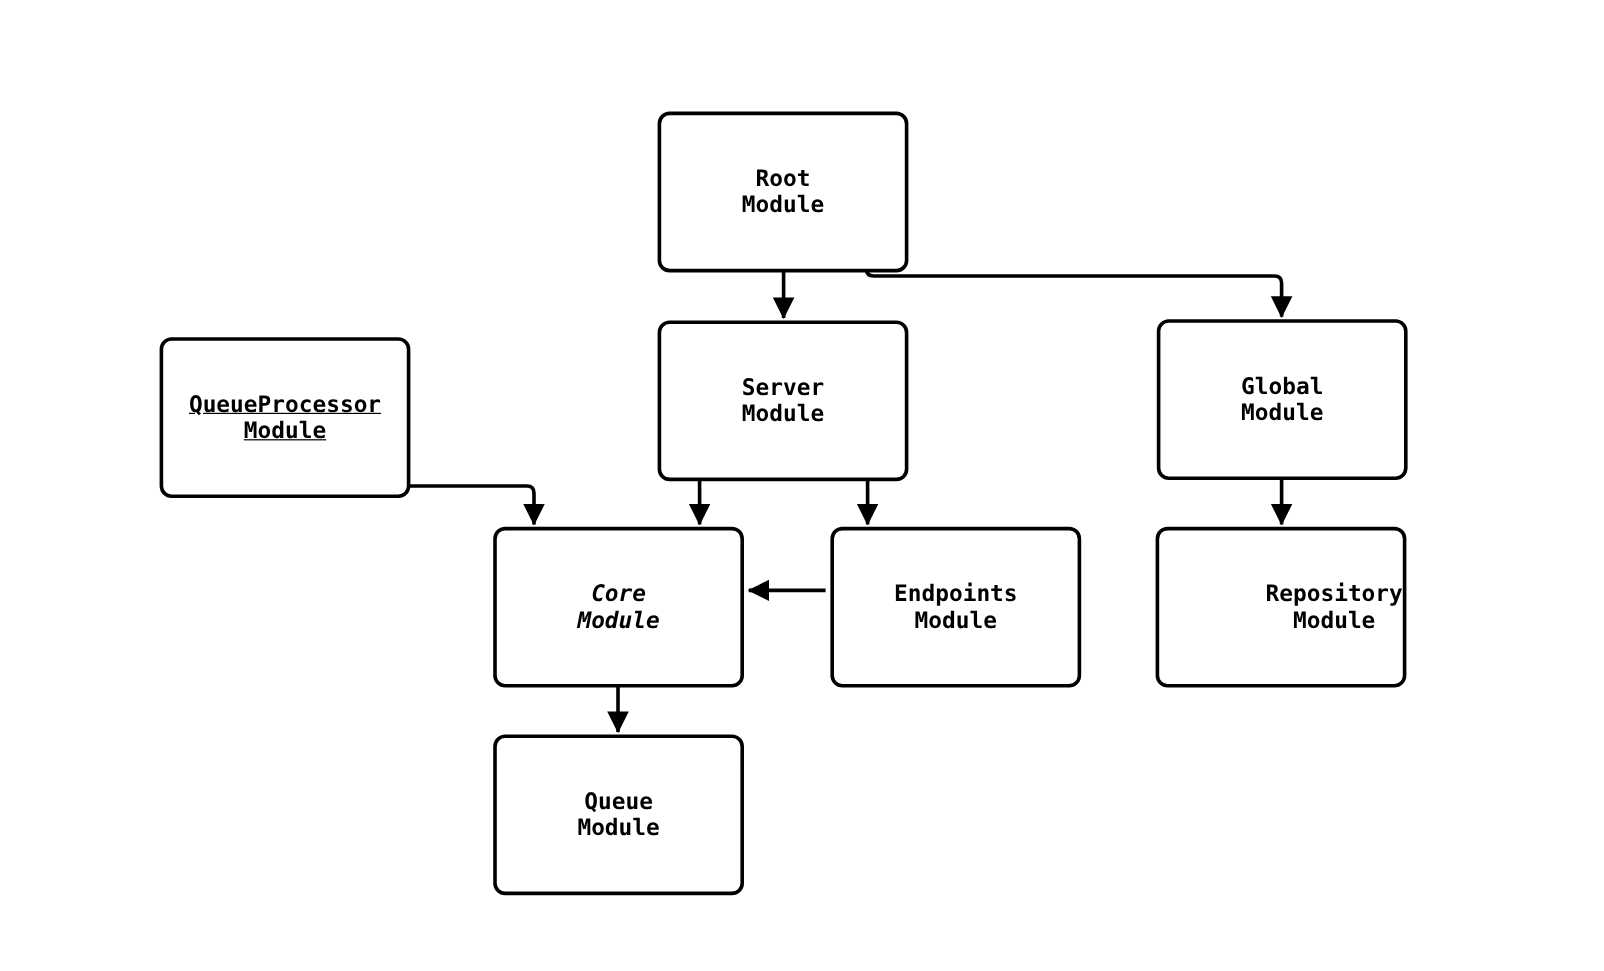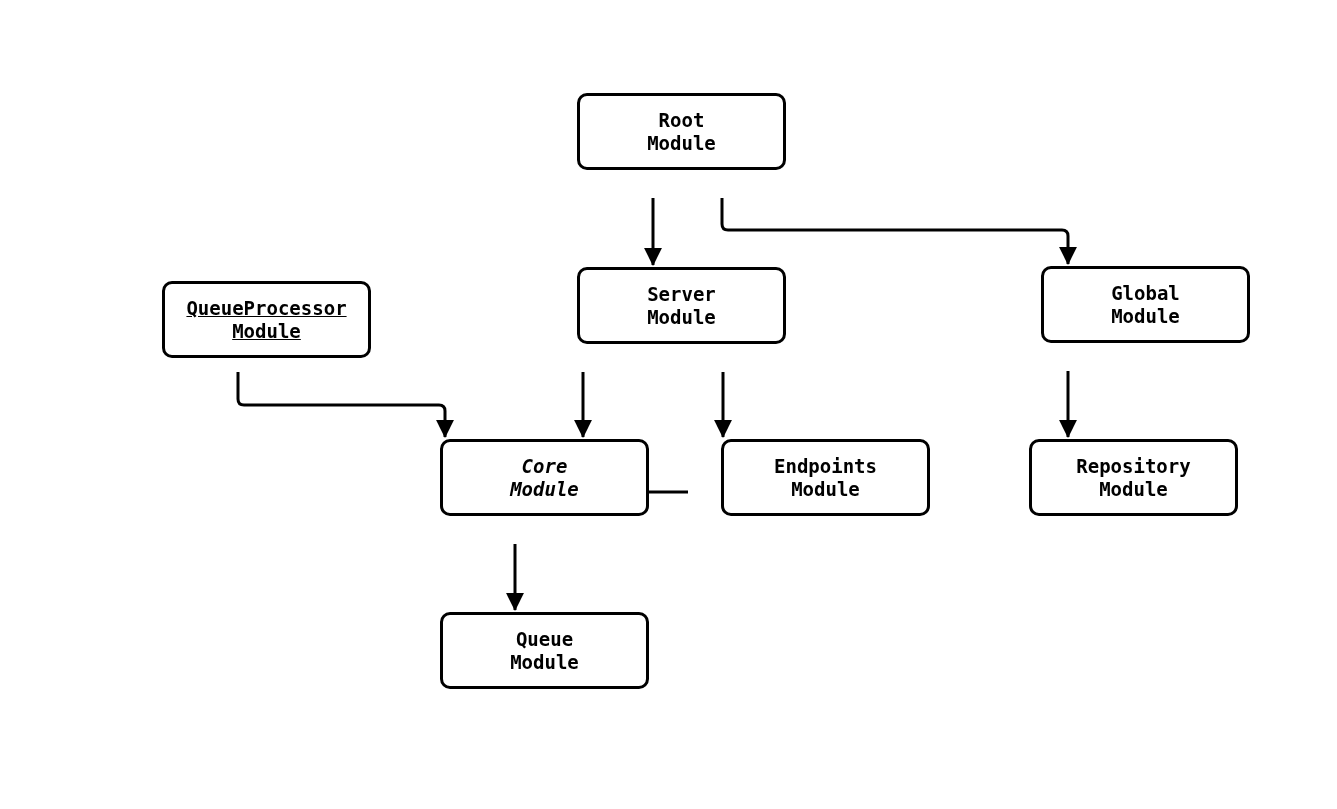--- a/index.html
+++ b/index.html
@@ -22,47 +22,46 @@
     z-index: 0;
   }
   .edge {
     fill: none;
     stroke: #000000;
     stroke-width: 3;
   }
   .node {
     position: absolute;
     width: 209px;
-    height: 77px;
+    height: 134px;
     box-sizing: border-box;
     background: #ffffff;
     border: 3px solid #000000;
     border-radius: 10px;
     display: flex;
     align-items: center;
     justify-content: center;
     z-index: 1;
-    margin-left: 29px;
   }
   .node-label {
     font-size: 19px;
     font-weight: bold;
     line-height: 1.18;
     color: #000000;
     text-align: center;
     white-space: pre-line;
   }
   
   .n-root          { left: 548px; top: 93px;  }
   .n-queueproc     { left: 133px; top: 281px; text-decoration: underline; }
   .n-server        { left: 548px; top: 267px; align-items: center; }
-  .n-global        { left: 1012px; top: 266px; }
+  .n-global        { left: 964px; top: 266px; }
   .n-core          { left: 411px; top: 439px; font-style: italic; }
   .n-endpoints     { left: 692px; top: 439px; }
-  .n-repository    { left: 1000px; top: 439px; }
+  .n-repository    { left: 963px; top: 439px; justify-content: flex-end; }
   .n-queue         { left: 411px; top: 612px; justify-content: center; }
 </style>
 </head>
 <body>
 
 <div class="canvas">
 
   <svg class="edges-layer" width="1337" height="809" viewBox="0 0 1337 809">
     <defs>
       <marker id="arrowhead" viewBox="0 0 10 10" refX="9.5" refY="5" markerWidth="6" markerHeight="8" orient="auto">

